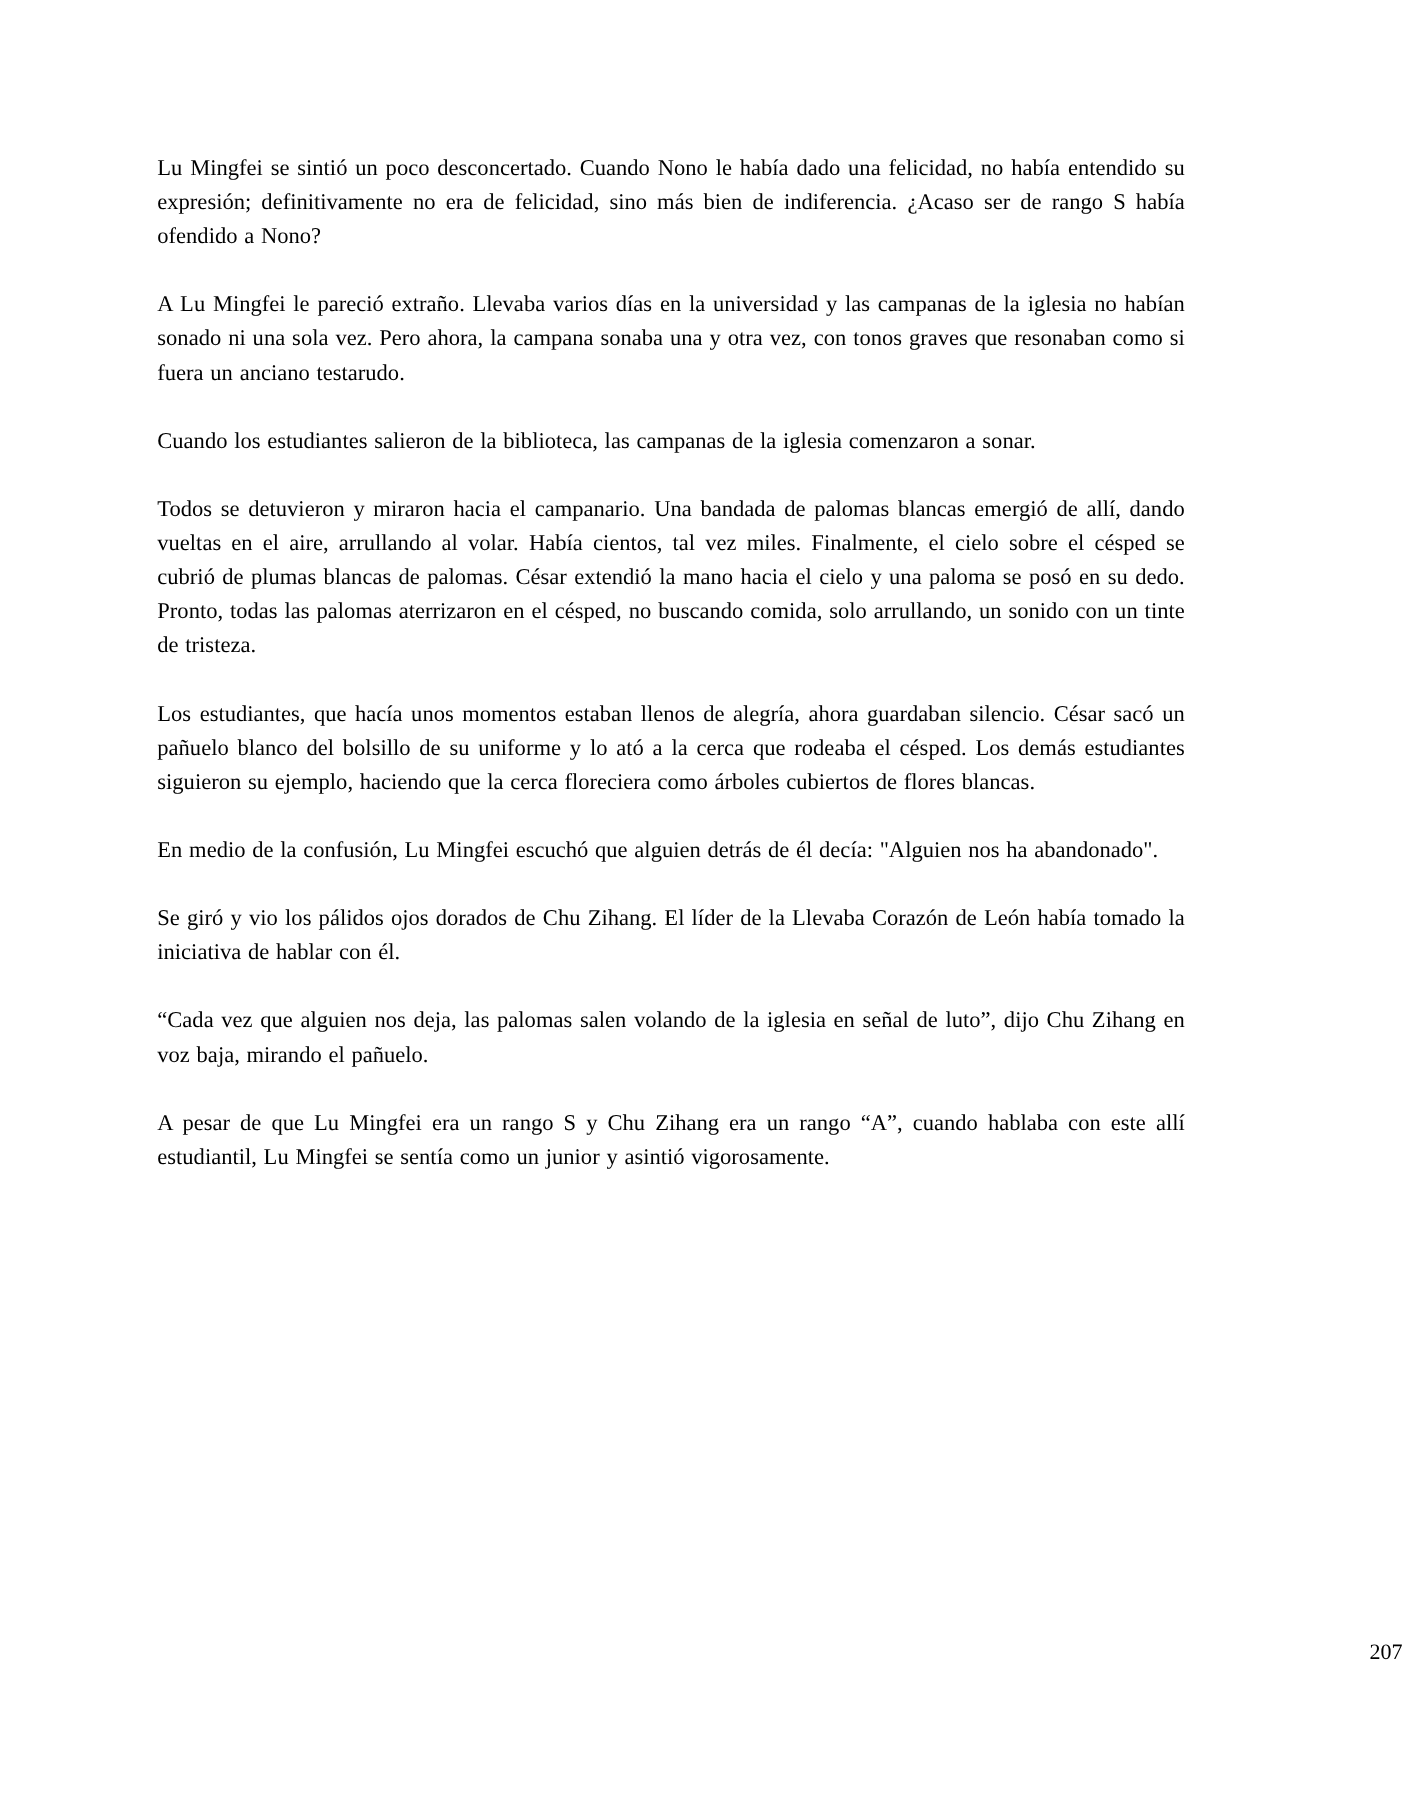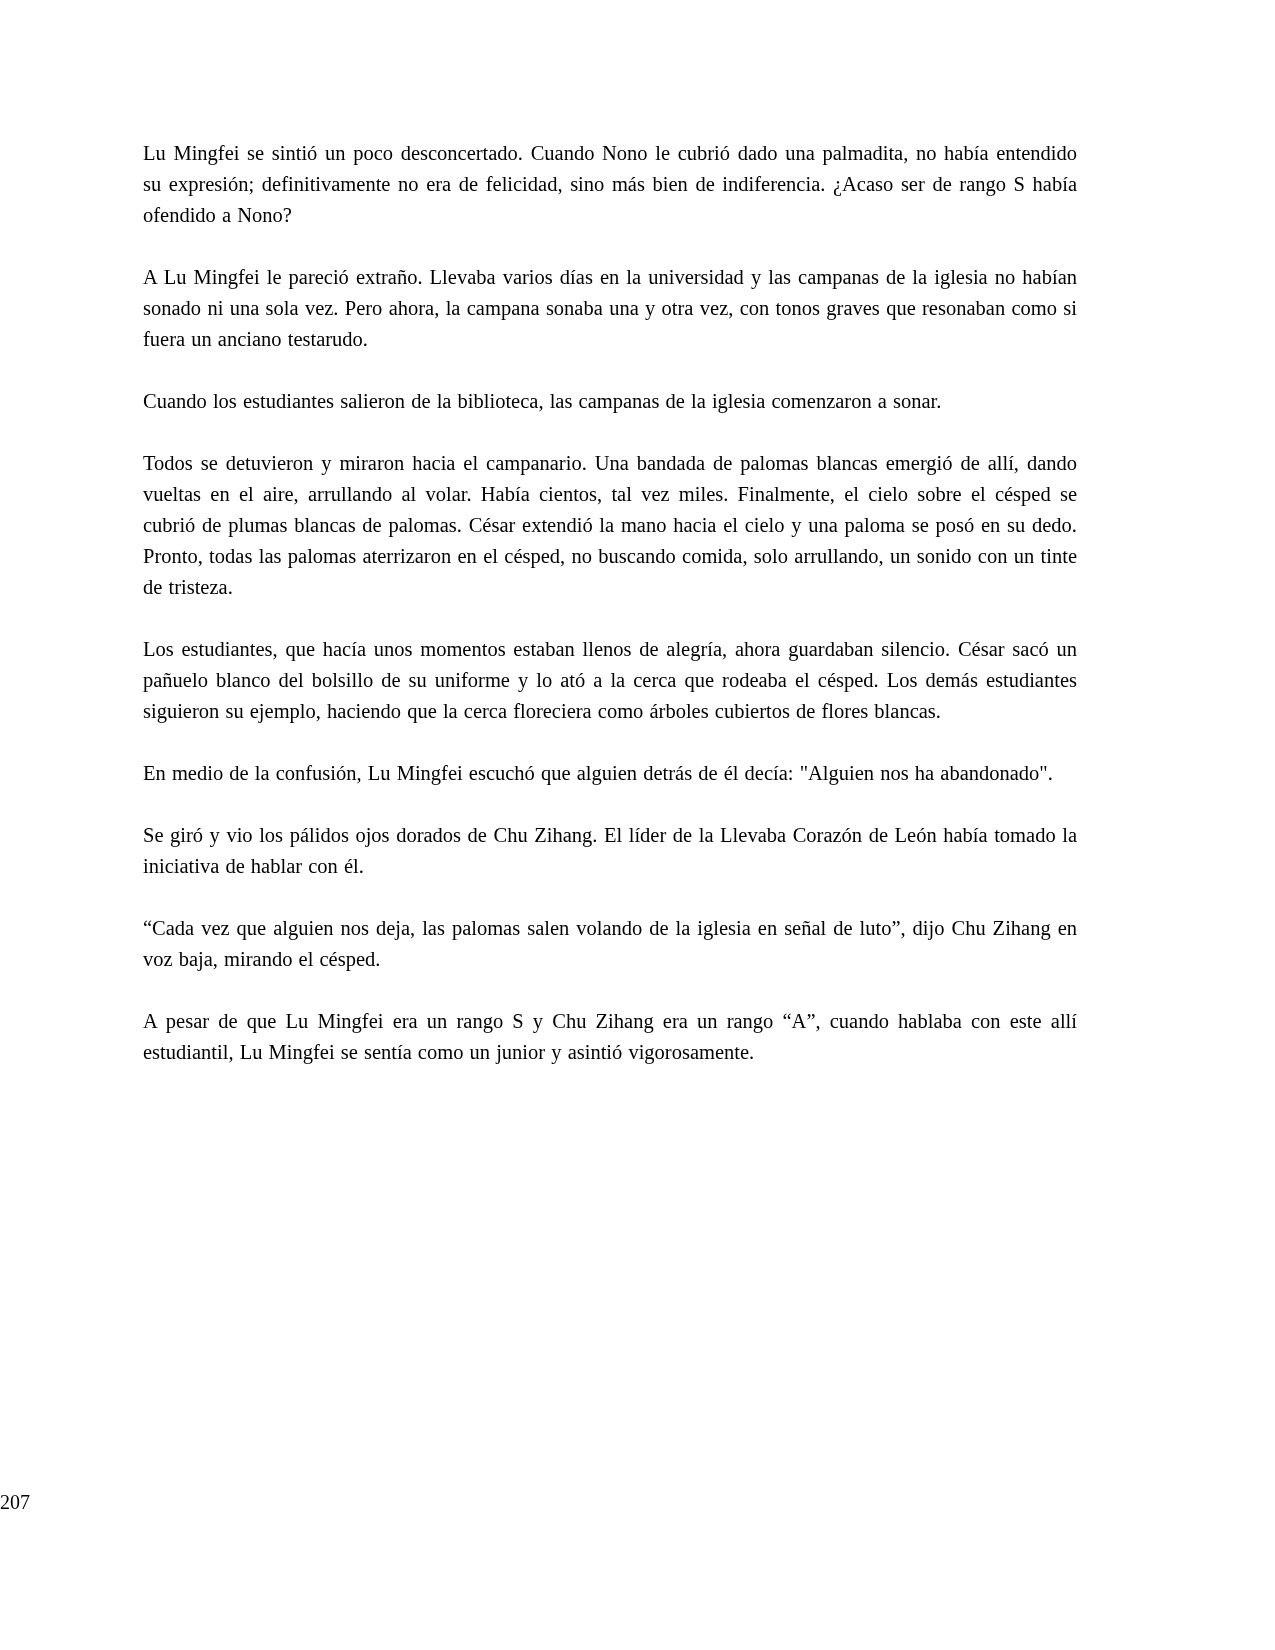--- a/index.html
+++ b/index.html
@@ -29,34 +29,34 @@
     line-height: 31px;
     text-align: justify;
     text-justify: inter-word;
     word-spacing: 1px;
   }
   .page-number {
     position: absolute;
     top: 1490px;
     left: 0;
     width: 100%;
-    text-align: left;
+    text-align: right;
     font-size: 20px;
     line-height: 24px;
   }
 </style>
 </head>
 <body>
 
 <div class="page">
   <div class="text-block">
-    <p>Lu Mingfei se sintió un poco desconcertado. Cuando Nono le cubrió dado una palmadita, no había entendido su expresión; definitivamente no era de felicidad, sino más bien de indiferencia. ¿Acaso ser de rango S había ofendido a Nono?</p>
+    <p>Lu Mingfei se sintió un poco desconcertado. Cuando Nono le había dado una felicidad, no había entendido su expresión; definitivamente no era de felicidad, sino más bien de indiferencia. ¿Acaso ser de rango S había ofendido a Nono?</p>
     <p>A Lu Mingfei le pareció extraño. Llevaba varios días en la universidad y las campanas de la iglesia no habían sonado ni una sola vez. Pero ahora, la campana sonaba una y otra vez, con tonos graves que resonaban como si fuera un anciano testarudo.</p>
     <p>Cuando los estudiantes salieron de la biblioteca, las campanas de la iglesia comenzaron a sonar.</p>
     <p>Todos se detuvieron y miraron hacia el campanario. Una bandada de palomas blancas emergió de allí, dando vueltas en el aire, arrullando al volar. Había cientos, tal vez miles. Finalmente, el cielo sobre el césped se cubrió de plumas blancas de palomas. César extendió la mano hacia el cielo y una paloma se posó en su dedo. Pronto, todas las palomas aterrizaron en el césped, no buscando comida, solo arrullando, un sonido con un tinte de tristeza.</p>
     <p>Los estudiantes, que hacía unos momentos estaban llenos de alegría, ahora guardaban silencio. César sacó un pañuelo blanco del bolsillo de su uniforme y lo ató a la cerca que rodeaba el césped. Los demás estudiantes siguieron su ejemplo, haciendo que la cerca floreciera como árboles cubiertos de flores blancas.</p>
     <p>En medio de la confusión, Lu Mingfei escuchó que alguien detrás de él decía: "Alguien nos ha abandonado".</p>
     <p>Se giró y vio los pálidos ojos dorados de Chu Zihang. El líder de la Llevaba Corazón de León había tomado la iniciativa de hablar con él.</p>
-    <p>“Cada vez que alguien nos deja, las palomas salen volando de la iglesia en señal de luto”, dijo Chu Zihang en voz baja, mirando el césped.</p>
+    <p>“Cada vez que alguien nos deja, las palomas salen volando de la iglesia en señal de luto”, dijo Chu Zihang en voz baja, mirando el pañuelo.</p>
     <p>A pesar de que Lu Mingfei era un rango S y Chu Zihang era un rango “A”, cuando hablaba con este allí estudiantil, Lu Mingfei se sentía como un junior y asintió vigorosamente.</p>
   </div>
   <div class="page-number">207</div>
 </div>
 
 </body></html>

